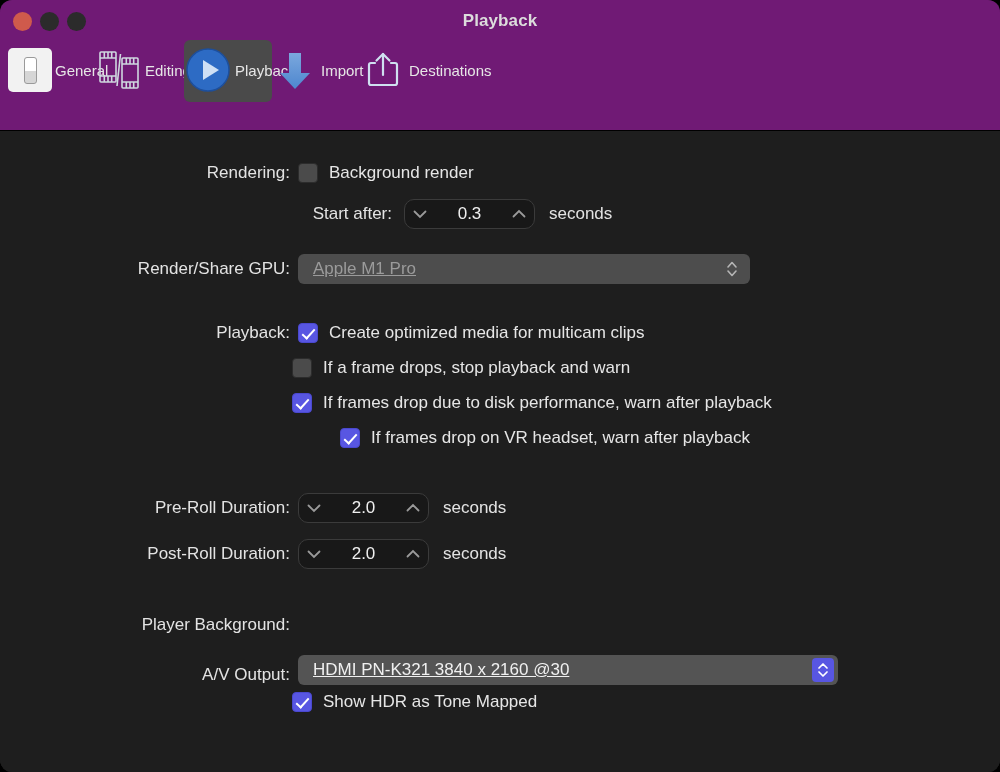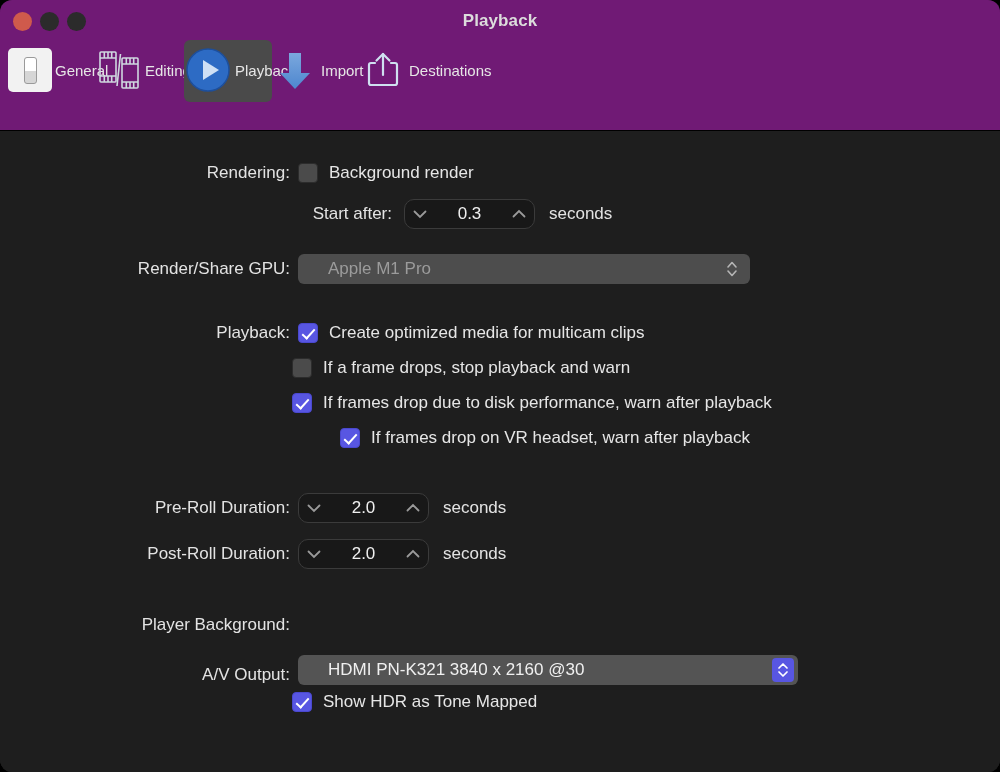--- a/index.html
+++ b/index.html
@@ -206,22 +206,23 @@
     border-radius: 6px;
     display: flex;
     align-items: center;
     box-sizing: border-box;
     position: relative;
     background: #545454;
   }
   .popup .ptext {
     font-size: 17px;
     color: #f0f0f0;
-    padding-left: 30px;
+    padding-left: 15px;
     white-space: nowrap;
+    text-decoration: underline;
   }
   .popup.disabled { background: #4d4d4d; }
   .popup.disabled .ptext { color: #9b9b9b; }
   .badge {
     position: absolute;
     right: 4px;
     top: 3px;
     width: 22px;
     height: 24px;
     border-radius: 4px;
@@ -443,21 +444,21 @@
       </span>
       <span class="unit">seconds</span>
     </div>
 
     <div class="row" style="left:50px; top:480px;">
       <span class="lbl right-col">Player Background:</span>
     </div>
 
     <div class="row" style="left:50px; top:526px;align-items:flex-end;">
       <span class="lbl right-col">A/V Output:</span>
-      <span class="popup" style="width:500px;">
+      <span class="popup" style="width:540px;">
         <span class="ptext">HDMI PN-K321 3840 x 2160 @30</span>
         <span class="badge">
           <svg width="12" height="18" viewBox="0 0 12 18">
             <path d="M2 7 L6 3 L10 7" fill="none" stroke="#ffffff" stroke-width="1.7" stroke-linecap="round" stroke-linejoin="round"></path>
             <path d="M2 11 L6 15 L10 11" fill="none" stroke="#ffffff" stroke-width="1.7" stroke-linecap="round" stroke-linejoin="round"></path>
           </svg>
         </span>
       </span>
     </div>
 

